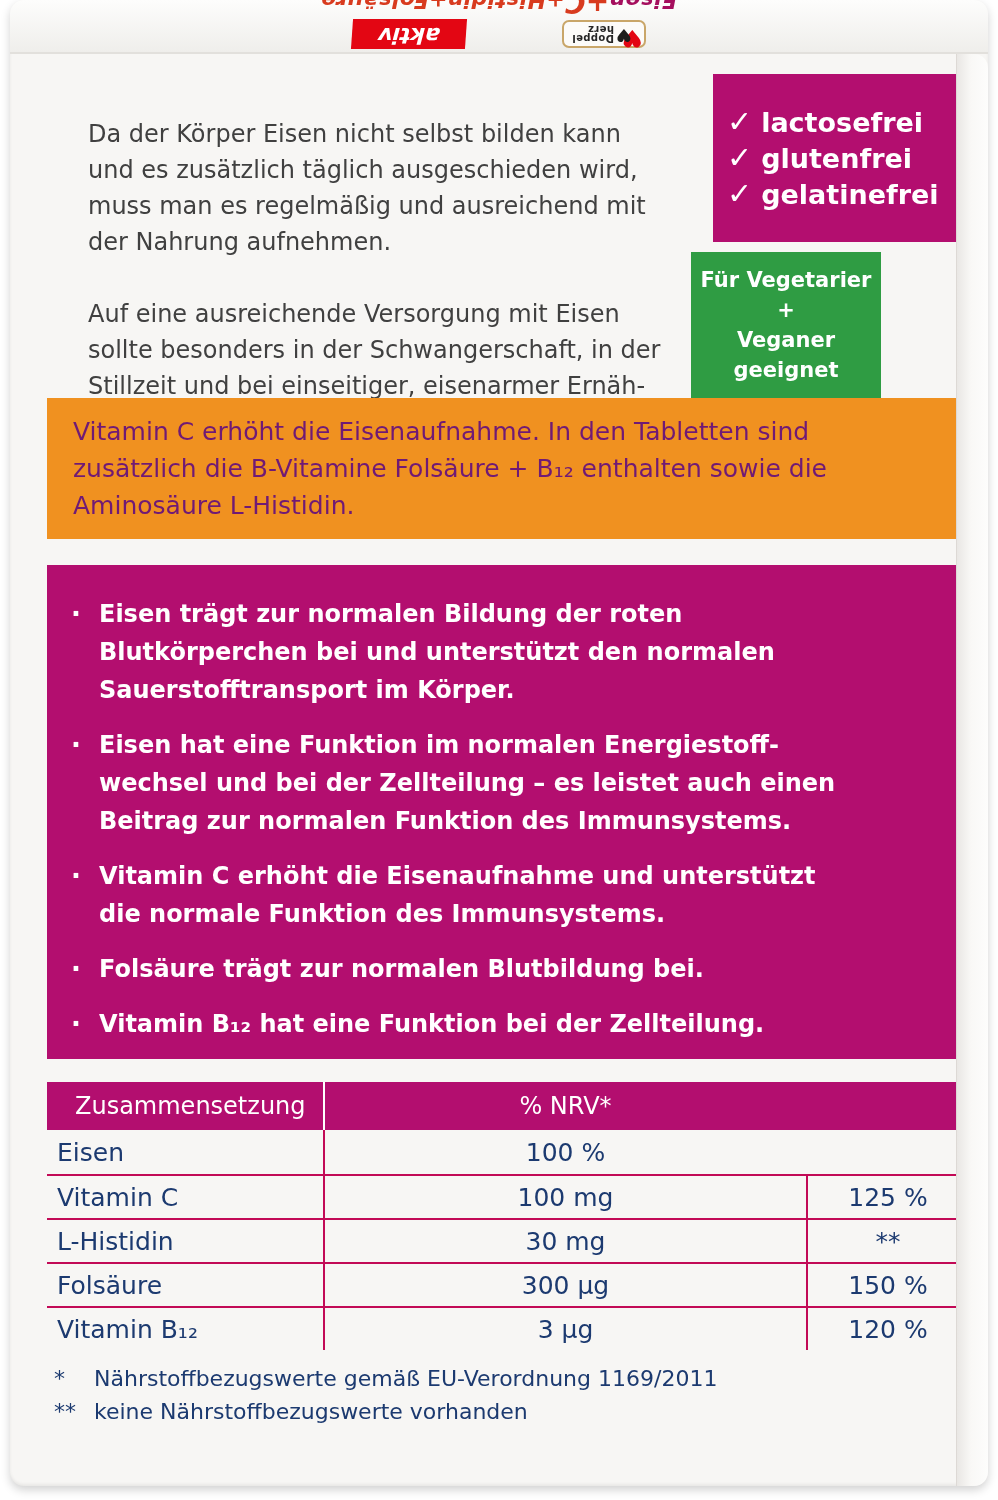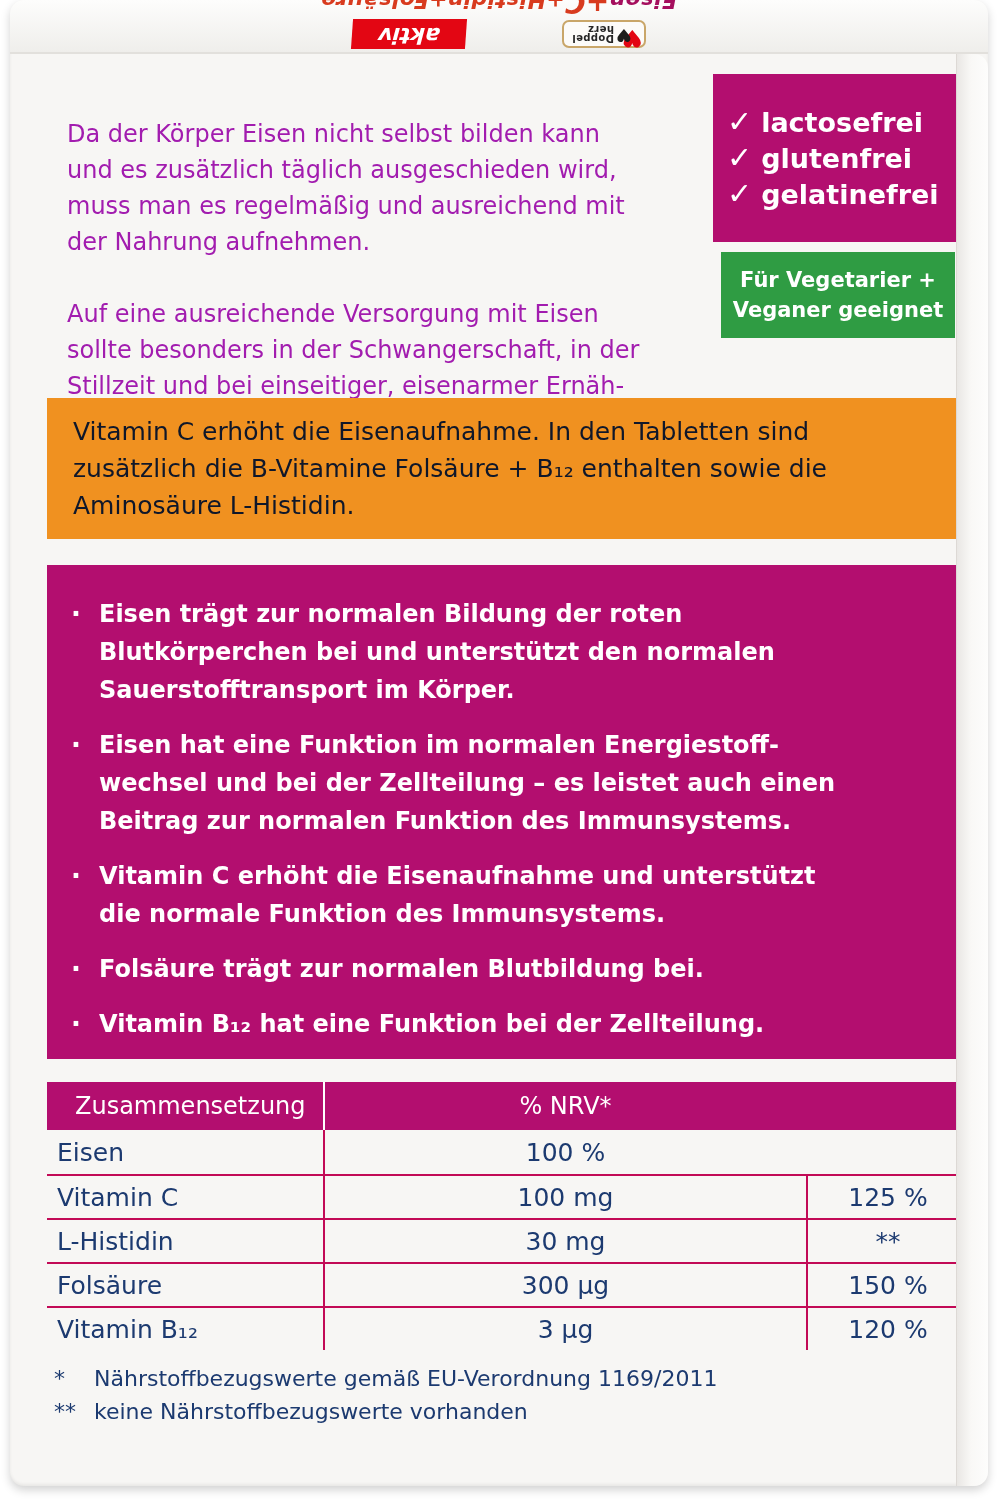--- a/index.html
+++ b/index.html
@@ -57,46 +57,46 @@
   .title-row {
     font-style: italic; font-weight: bold; letter-spacing: 0.3px;
     display: flex; align-items: baseline; white-space: nowrap;
   }
   .title-p1 { color: #a50f5e; font-size: 22px; }
   .title-p2 { color: #d83b1f; font-size: 28px; }
   .title-p3 { color: #d83b1f; font-size: 22px; }
 
   
   .intro {
-    position: absolute; left: 57px; top: 80px; width: 655px;
-    color: #a21caf; font-size: 24px; line-height: 36px; white-space: pre-line;
+    position: absolute; left: 78px; top: 80px; width: 655px;
+    color: #404040; font-size: 24px; line-height: 36px; white-space: pre-line;
   }
 
   
   .badge-free {
     position: absolute; left: 703px; top: 74px; width: 260px; height: 168px;
     background: #b30e6f; color: #fff;
     display: flex; flex-direction: column; justify-content: center;
     padding-left: 14px; gap: 4px;
   }
   .free-row { display: flex; align-items: center; gap: 9px; }
   .check { font-size: 30px; line-height: 32px; font-weight: 400; }
   .free-label { font-size: 27px; font-weight: bold; text-align: center; }
 
   .badge-veg {
-    position: absolute; left: 711px; top: 252px; width: 234px;
+    position: absolute; left: 681px; top: 252px; width: 190px;
     background: #2f9c43; color: #fff; text-align: center;
     font-size: 21px; line-height: 30px; font-weight: bold;
     padding: 13px 4px; white-space: pre-line;
   }
 
   
   .orange-box {
     position: absolute; left: 37px; top: 398px; width: 921px; height: 141px;
-    background: #f09120; color: #0f172a;
+    background: #f09120; color: #701a75;
     padding: 15px 26px; font-size: 25px; line-height: 37px; white-space: pre-line;
   }
 
   
   .benefits {
     position: absolute; left: 37px; top: 565px; width: 921px; height: 494px;
     background: #b30e6f; color: #fff; padding: 30px 20px 0 24px;
   }
   .benefit { display: flex; margin-bottom: 17px; }
   .dot { width: 28px; flex: 0 0 28px; font-size: 26px; line-height: 38px; font-weight: bold; }

